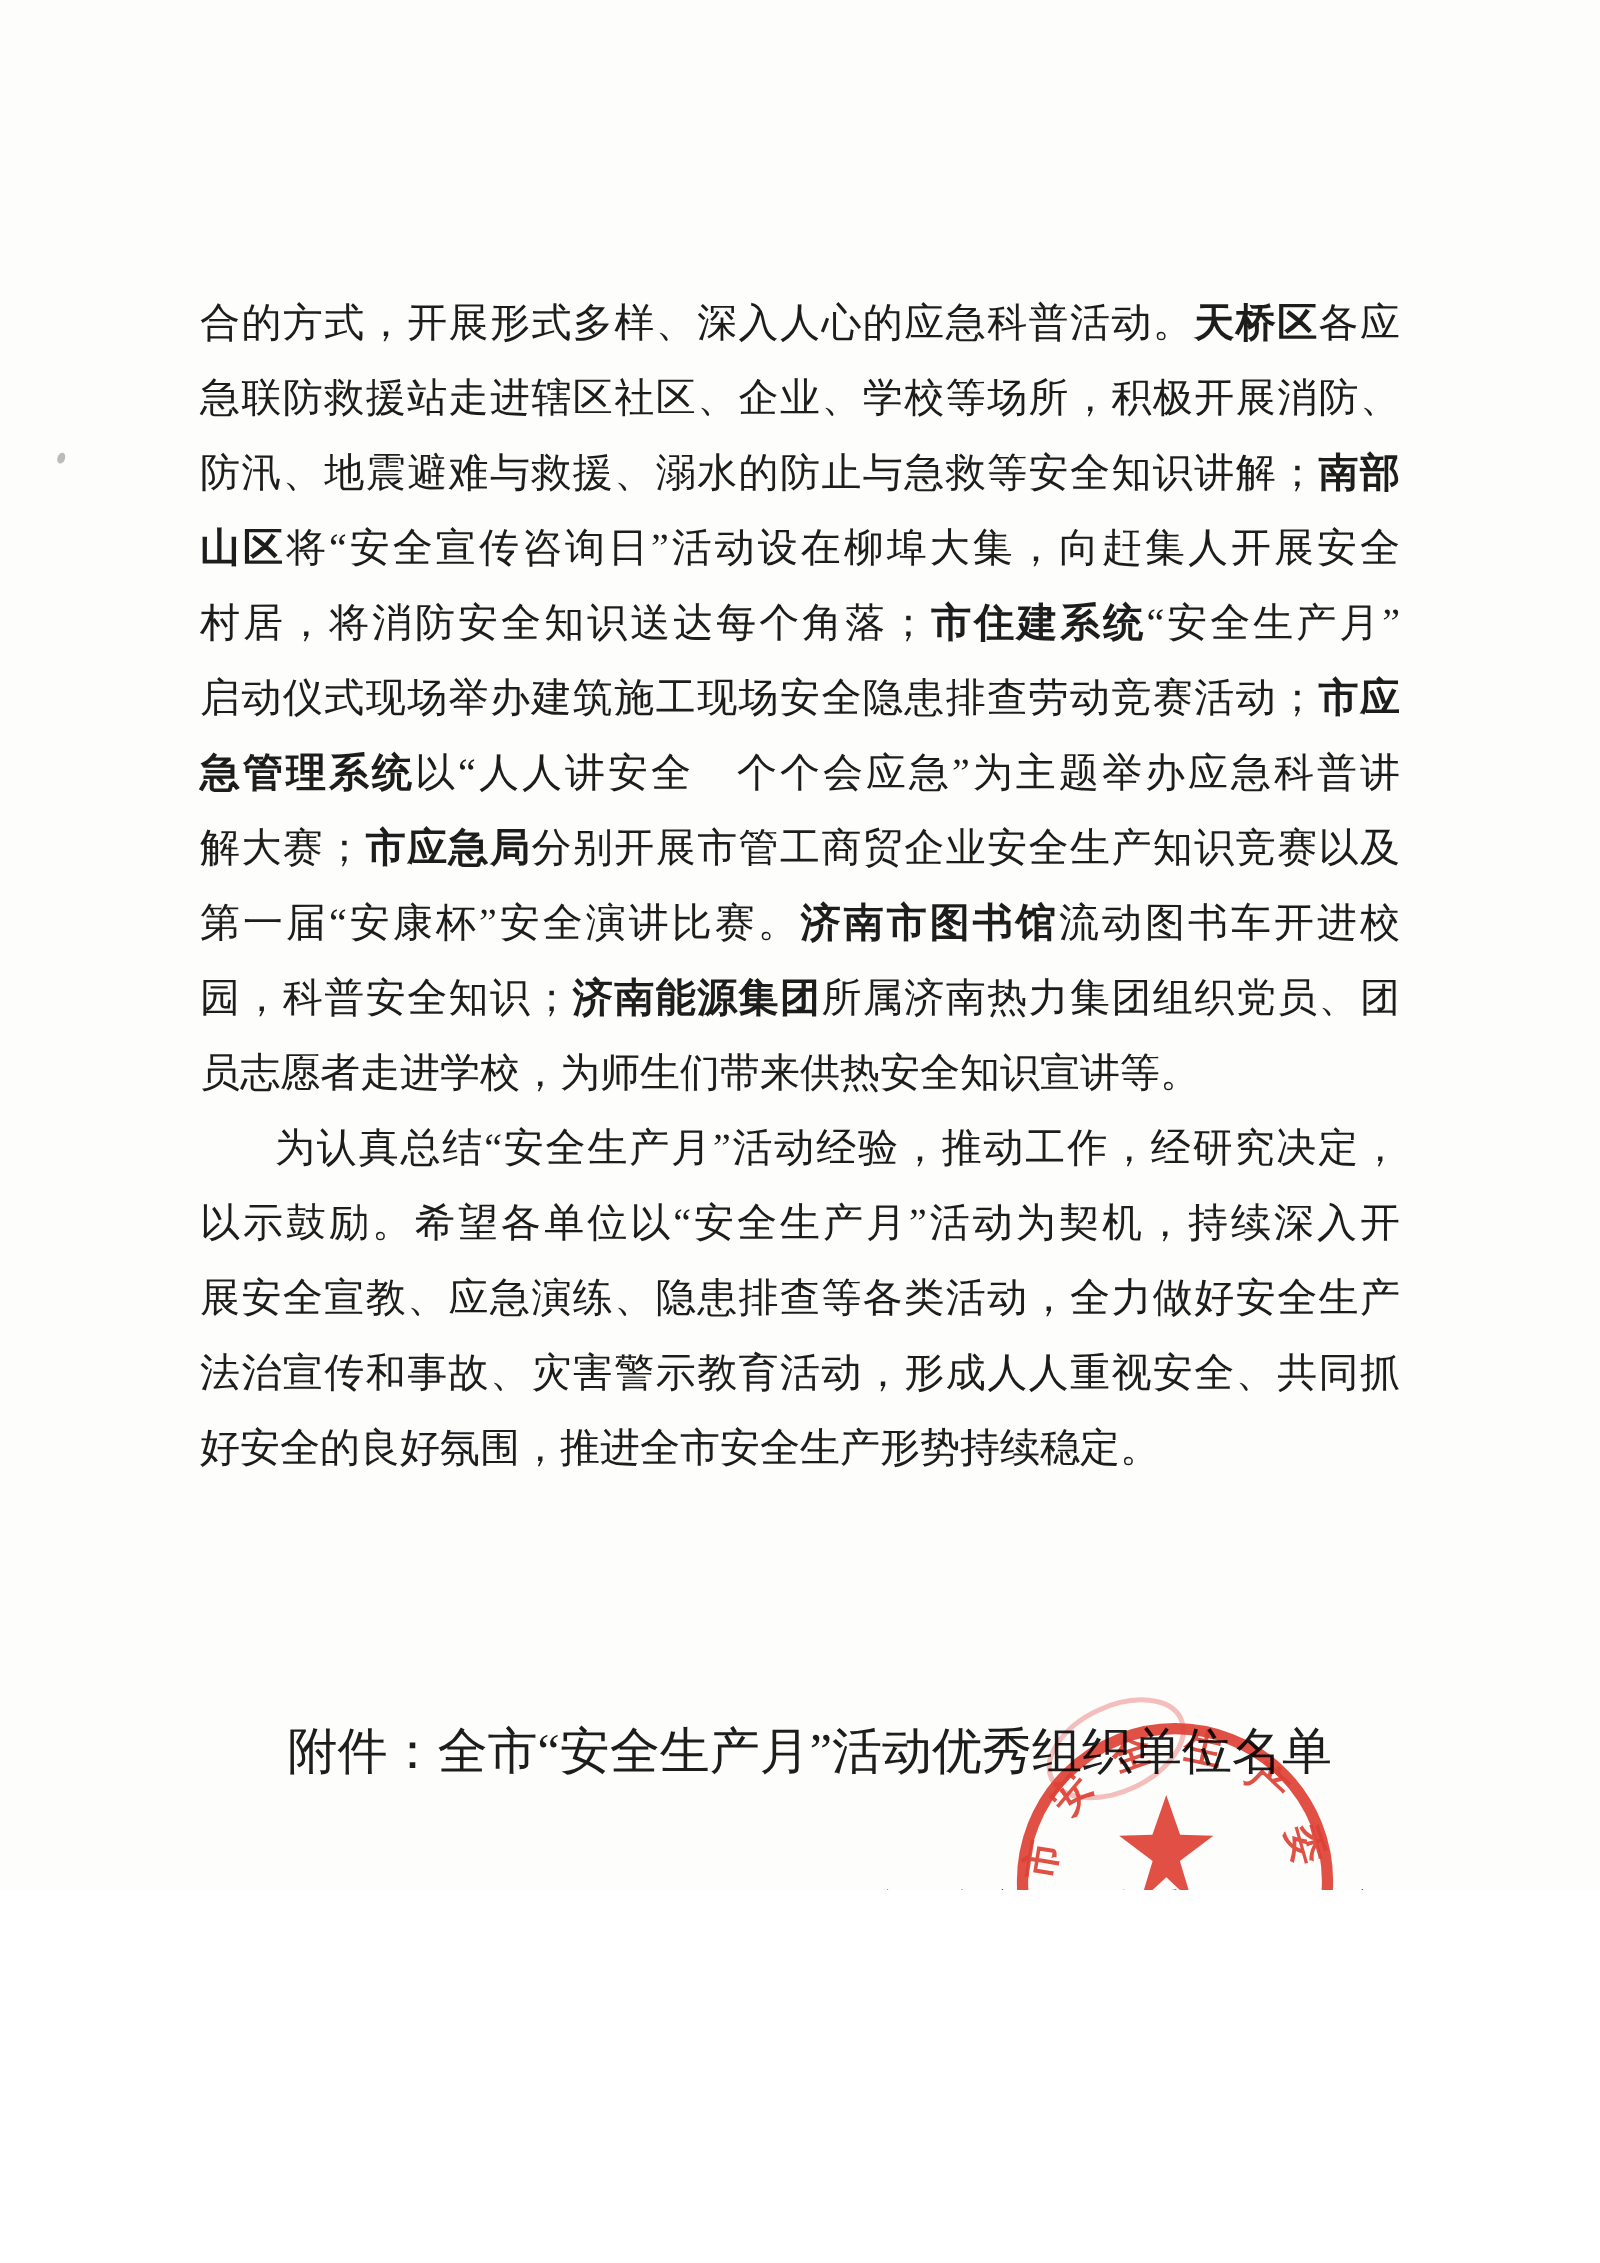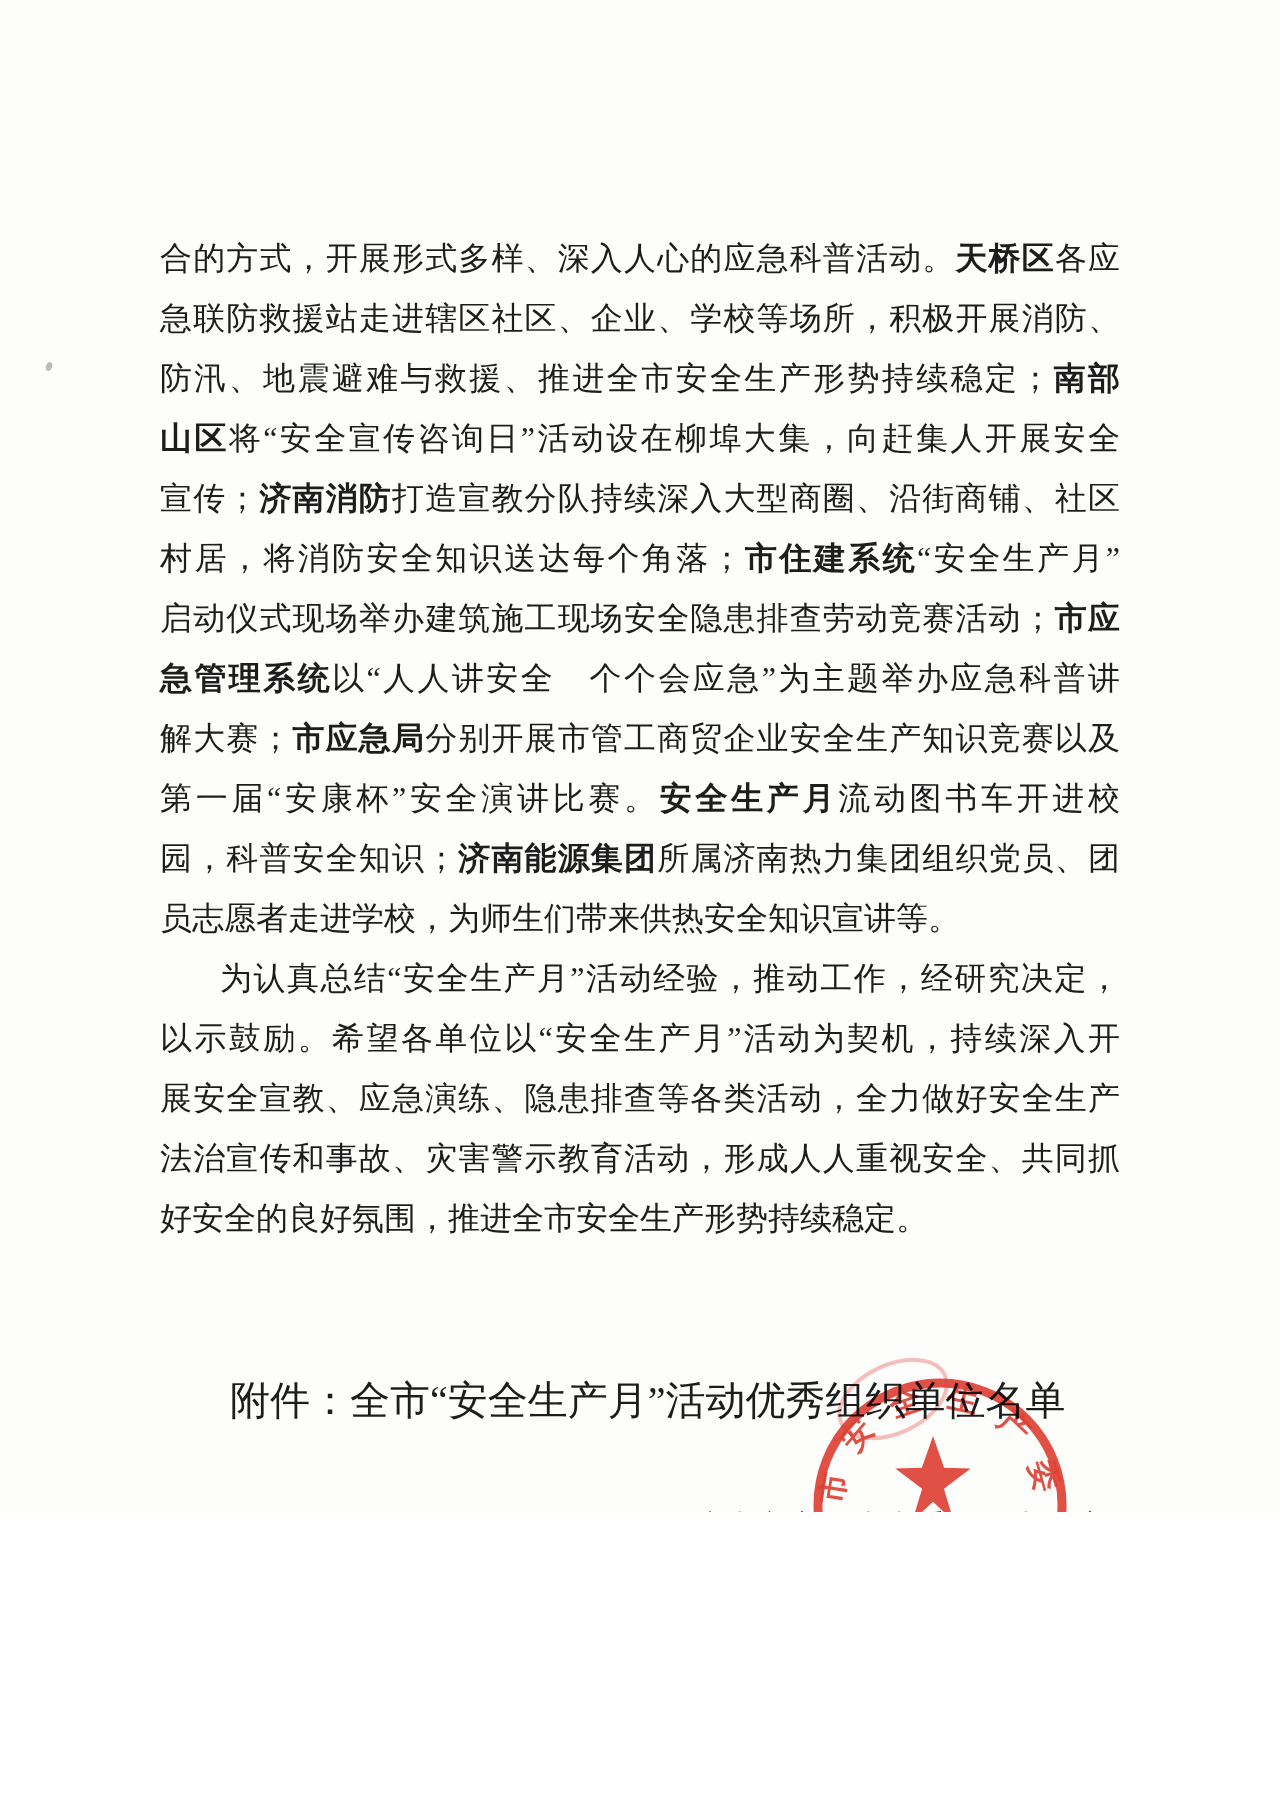--- a/index.html
+++ b/index.html
@@ -56,28 +56,27 @@
 </head>
 <body>
 
 <div class="page">
 
   <div class="speck"></div>
 
   <div class="bodytext" id="bodytext">
       <div class="line j"><span class="run">合的方式，开展形式多样、深入人心的应急科普活动。</span><span class="run b">天桥区</span><span class="run">各应</span></div>
       <div class="line j"><span class="run">急联防救援站走进辖区社区、企业、学校等场所，积极开展消防、</span></div>
-      <div class="line j"><span class="run">防汛、地震避难与救援、推进全市安全生产形势持续稳定；</span><span class="run b">南部</span></div>
+      <div class="line j"><span class="run">防汛、地震避难与救援、溺水的防止与急救等安全知识讲解；</span><span class="run b">南部</span></div>
       <div class="line j"><span class="run b">山区</span><span class="run">将“安全宣传咨询日”活动设在柳埠大集，向赶集人开展安全</span></div>
-      <div class="line j"><span class="run">宣传；</span><span class="run b">济南消防</span><span class="run">打造宣教分队持续深入大型商圈、沿街商铺、社区</span></div>
       <div class="line j"><span class="run">村居，将消防安全知识送达每个角落；</span><span class="run b">市住建系统</span><span class="run">“安全生产月”</span></div>
       <div class="line j"><span class="run">启动仪式现场举办建筑施工现场安全隐患排查劳动竞赛活动；</span><span class="run b">市应</span></div>
       <div class="line j"><span class="run b">急管理系统</span><span class="run">以“人人讲安全　个个会应急”为主题举办应急科普讲</span></div>
       <div class="line j"><span class="run">解大赛；</span><span class="run b">市应急局</span><span class="run">分别开展市管工商贸企业安全生产知识竞赛以及</span></div>
-      <div class="line j"><span class="run">第一届“安康杯”安全演讲比赛。</span><span class="run b">安全生产月</span><span class="run">流动图书车开进校</span></div>
+      <div class="line j"><span class="run">第一届“安康杯”安全演讲比赛。</span><span class="run b">济南市图书馆</span><span class="run">流动图书车开进校</span></div>
       <div class="line j"><span class="run">园，科普安全知识；</span><span class="run b">济南能源集团</span><span class="run">所属济南热力集团组织党员、团</span></div>
       <div class="line"><span class="run">员志愿者走进学校，为师生们带来供热安全知识宣讲等。</span></div>
       <div class="line j" style="text-indent: 60px;"><span class="run">为认真总结“安全生产月”活动经验，推动工作，经研究决定，</span></div>
       <div class="line j"><span class="run">以示鼓励。希望各单位以“安全生产月”活动为契机，持续深入开</span></div>
       <div class="line j"><span class="run">展安全宣教、应急演练、隐患排查等各类活动，全力做好安全生产</span></div>
       <div class="line j"><span class="run">法治宣传和事故、灾害警示教育活动，形成人人重视安全、共同抓</span></div>
       <div class="line"><span class="run">好安全的良好氛围，推进全市安全生产形势持续稳定。</span></div>
     </div>
 
   <div class="attachment">附件：全市“安全生产月”活动优秀组织单位名单</div>

